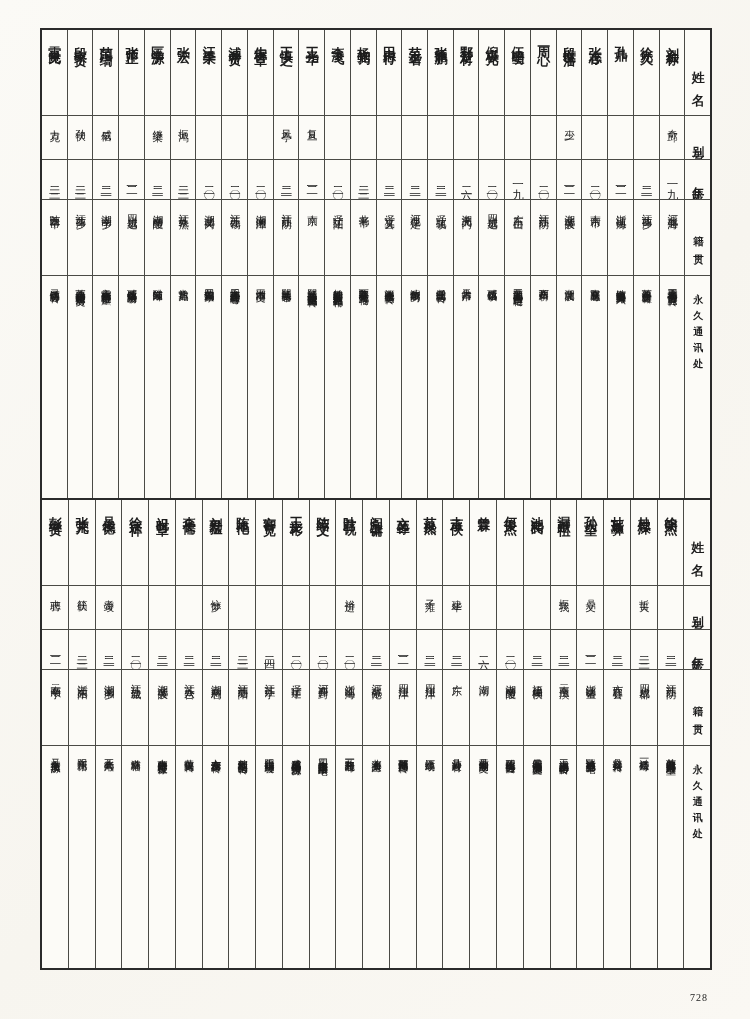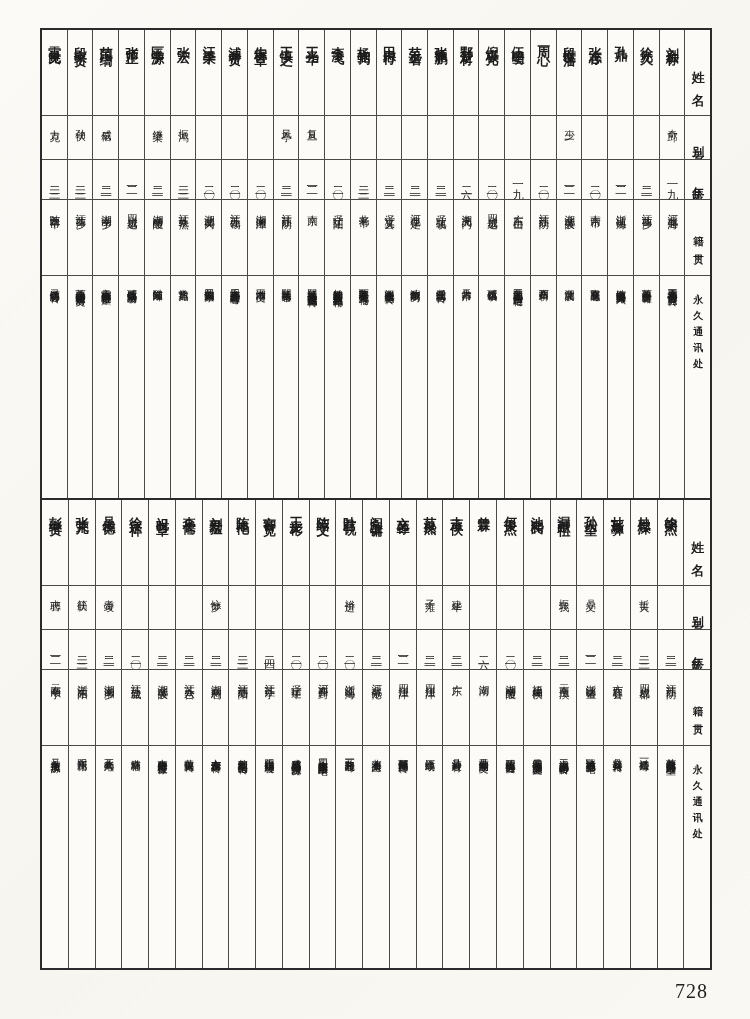--- a/index.html
+++ b/index.html
@@ -68,21 +68,21 @@
   .label-col .cell{align-items:center;justify-content:center;}
   .label-col .vt{font-weight:700;font-size:13px;}
   .label-col .cell.name .vt   {letter-spacing:22px;padding-top:14px;}
   .label-col .cell.alias .vt  {font-size:12px;letter-spacing:6px;padding-top:4px;}
   .label-col .cell.age .vt    {font-size:12px;letter-spacing:4px;}
   .label-col .cell.origin .vt {letter-spacing:18px;padding-top:10px;}
   .label-col .cell.address .vt{letter-spacing:16px;padding-top:10px;}
   .page-number{
     position:absolute;
     right:42px;bottom:16px;
-    font-size:20px;
+    font-size:10px;
     letter-spacing:1px;
     color:#222;
     font-family:"Liberation Serif", serif;
   }
 </style>
 </head>
 <body>
 
 <div class="page">
   <div class="table-frame">

